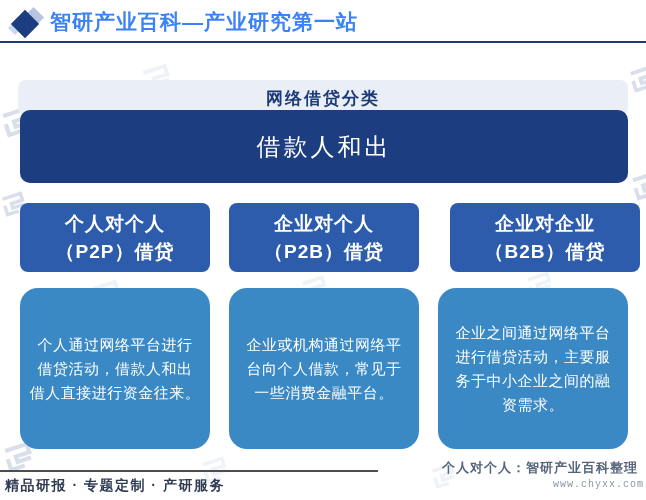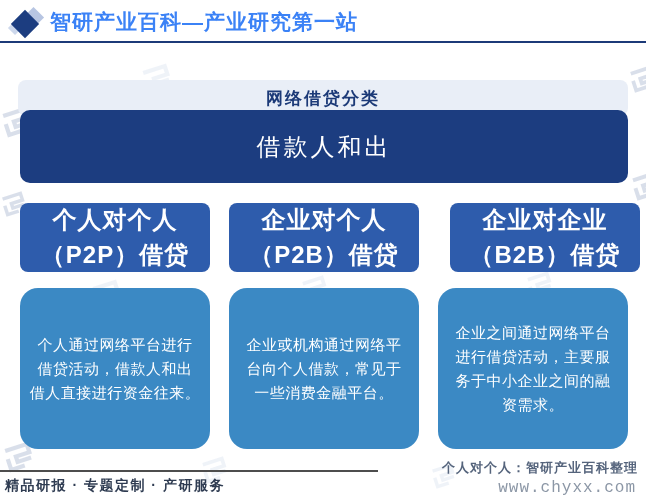--- a/index.html
+++ b/index.html
@@ -40,21 +40,21 @@
     display:flex;align-items:center;justify-content:center;
   }
   .root-box span{font-size:24px;color:#ffffff;letter-spacing:3px;}
   
   .cat-box{
     position:absolute;top:203px;width:190px;height:69px;
     background:#2e5cac;border-radius:8px;
     display:flex;align-items:center;justify-content:center;text-align:center;
   }
   .cat-box span{
-    font-size:24px;font-weight:bold;color:#ffffff;
+    font-size:19px;font-weight:bold;color:#ffffff;
     letter-spacing:1px;line-height:1.45;white-space:pre-line;
   }
   .cat-0{left:20px;} .cat-1{left:229px;} .cat-2{left:438px;margin-left:12px;}
   
   .desc-box{
     position:absolute;top:288px;width:190px;height:161px;
     background:#3b89c4;border-radius:18px;
     display:flex;align-items:center;justify-content:center;text-align:center;
   }
   .desc-box span{
@@ -66,23 +66,23 @@
   .footer-rule{position:absolute;left:0;top:470px;width:378px;height:2px;background:#4d4d4d;}
   .footer-services{
     position:absolute;left:5px;top:477px;
     font-size:14px;font-weight:600;color:#2f3c52;letter-spacing:1.5px;
   }
   .source-note{
     position:absolute;right:8px;top:459px;
     font-size:13px;font-weight:600;color:#55647c;letter-spacing:1px;
   }
   .website-url{
-    position:absolute;right:10px;top:479px;
+    position:absolute;right:2px;top:479px;
     font-family:"Liberation Mono","DejaVu Sans Mono",monospace;
-    font-size:16px;color:#8c97a6;letter-spacing:1px;
+    font-size:10px;color:#8c97a6;letter-spacing:1px;
   }
 </style>
 </head>
 <body>
 
 <div class="page">
 
   <svg class="wm" style="left:140px;top:62px;" width="34" height="34" viewBox="0 0 24 24">
       <path d="M4 5 H20 V11 H10 V15 H20 M4 11 V19 H14" fill="none" stroke="#2e5fae" stroke-width="3"></path>
     </svg>

